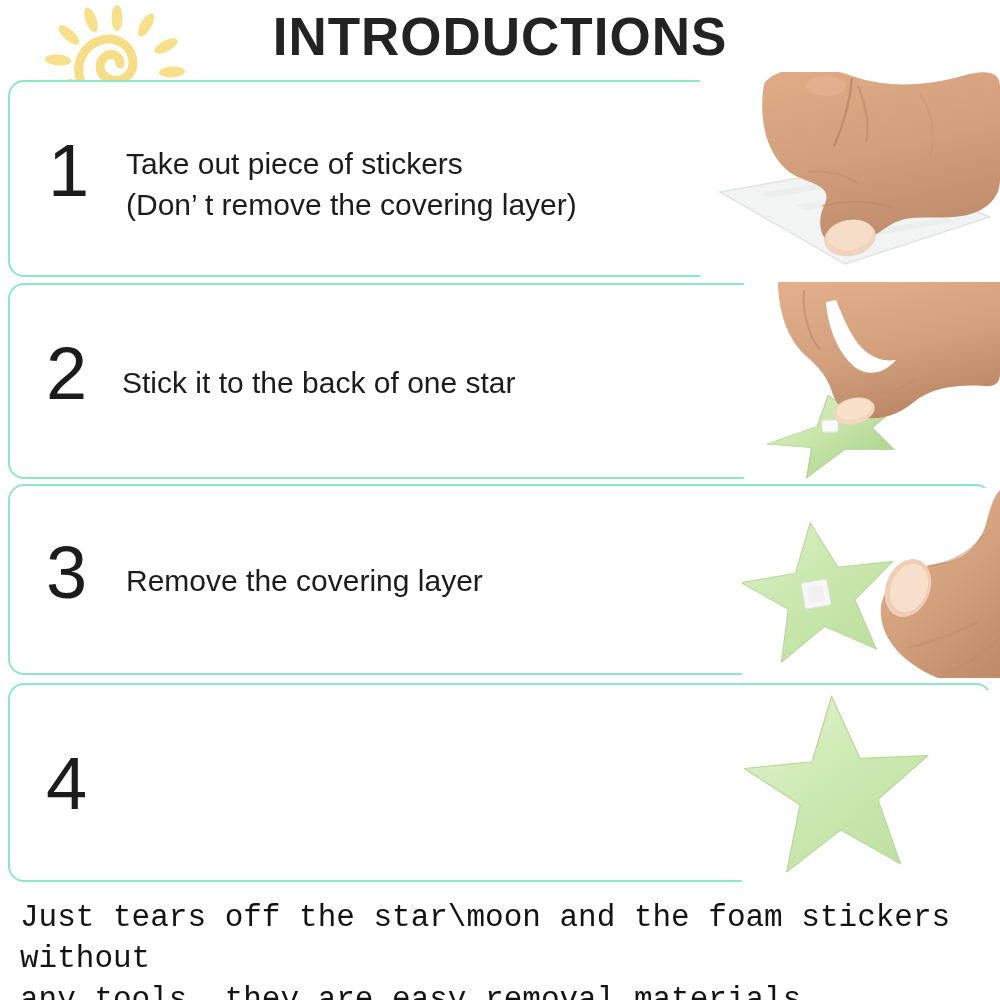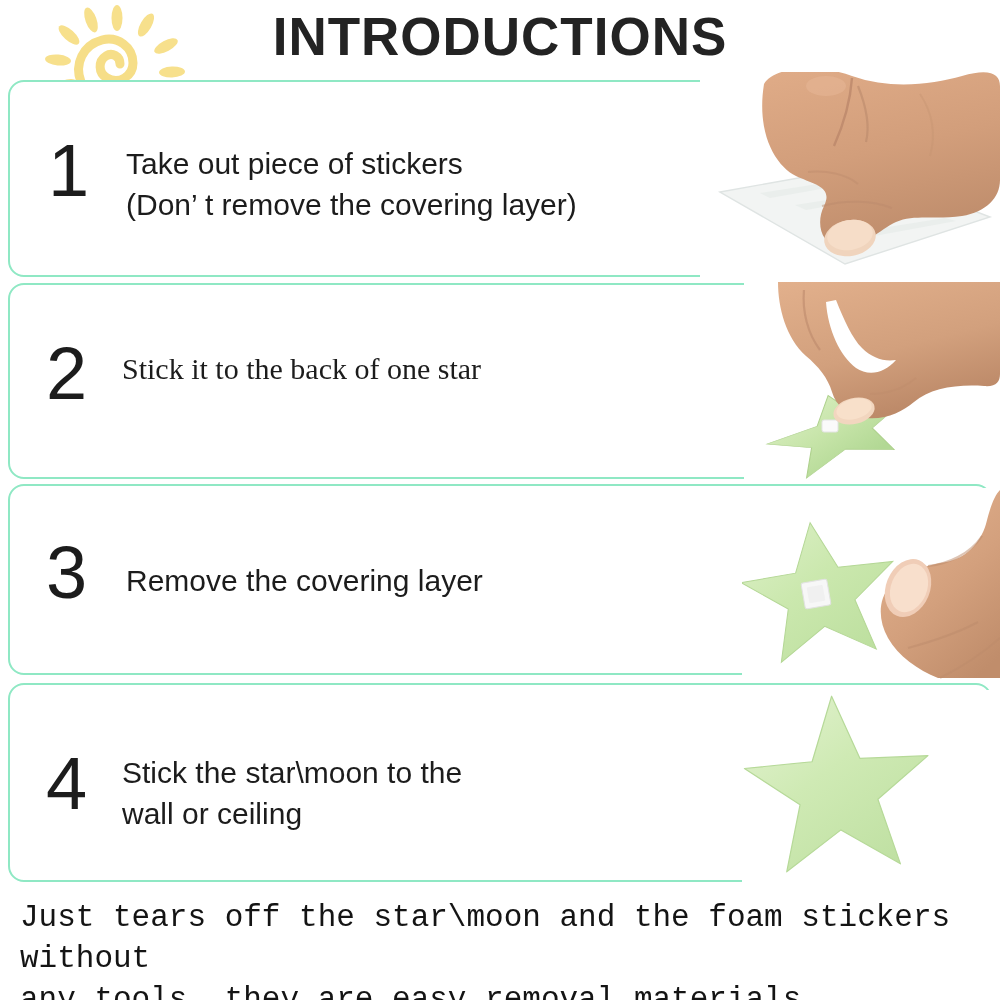--- a/index.html
+++ b/index.html
@@ -63,21 +63,21 @@
     font-family: "Liberation Sans", sans-serif;
     font-size: 30px;
     color: #1c1c1c;
     line-height: 1.35;
     white-space: pre-line;
   }
 
   #card1 .step-num { left: 38px; top: 52px; }
   #card1 .step-text { left: 116px; top: 62px; }
   #card2 .step-num { left: 36px; top: 52px; }
-  #card2 .step-text { left: 112px; top: 64px; font-family: Liberation Serif, serif; }
+  #card2 .step-text { left: 112px; top: 78px; }
   #card3 .step-num { left: 36px; top: 50px; }
   #card3 .step-text { left: 116px; top: 75px; }
   #card4 .step-num { left: 36px; top: 62px; }
   #card4 .step-text { left: 112px; top: 68px; }
 
   
   .caption {
     position: absolute; left: 20px; top: 898px; width: 960px;
     text-align: left;
     font-family: Liberation Mono, monospace;
@@ -140,22 +140,20 @@
     <div class="step-text">Stick it to the back of one star</div>
   </div>
 
   <div class="card" id="card3">
     <div class="step-num">3</div>
     <div class="step-text">Remove the covering layer</div>
   </div>
 
   <div class="card" id="card4">
     <div class="step-num">4</div>
-    <div class="step-text">Stick the star\moon to the
-wall or ceiling</div>
   </div>
 
   <div class="photo" id="photo1">
     <svg viewBox="0 0 300 208" xmlns="http://www.w3.org/2000/svg">
       <defs>
         <linearGradient id="skin1" x1="0" y1="0" x2="0.3" y2="1">
           <stop offset="0%" stop-color="#e0ac88"></stop>
           <stop offset="55%" stop-color="#d29e7b"></stop>
           <stop offset="100%" stop-color="#c08e6d"></stop>
         </linearGradient>

